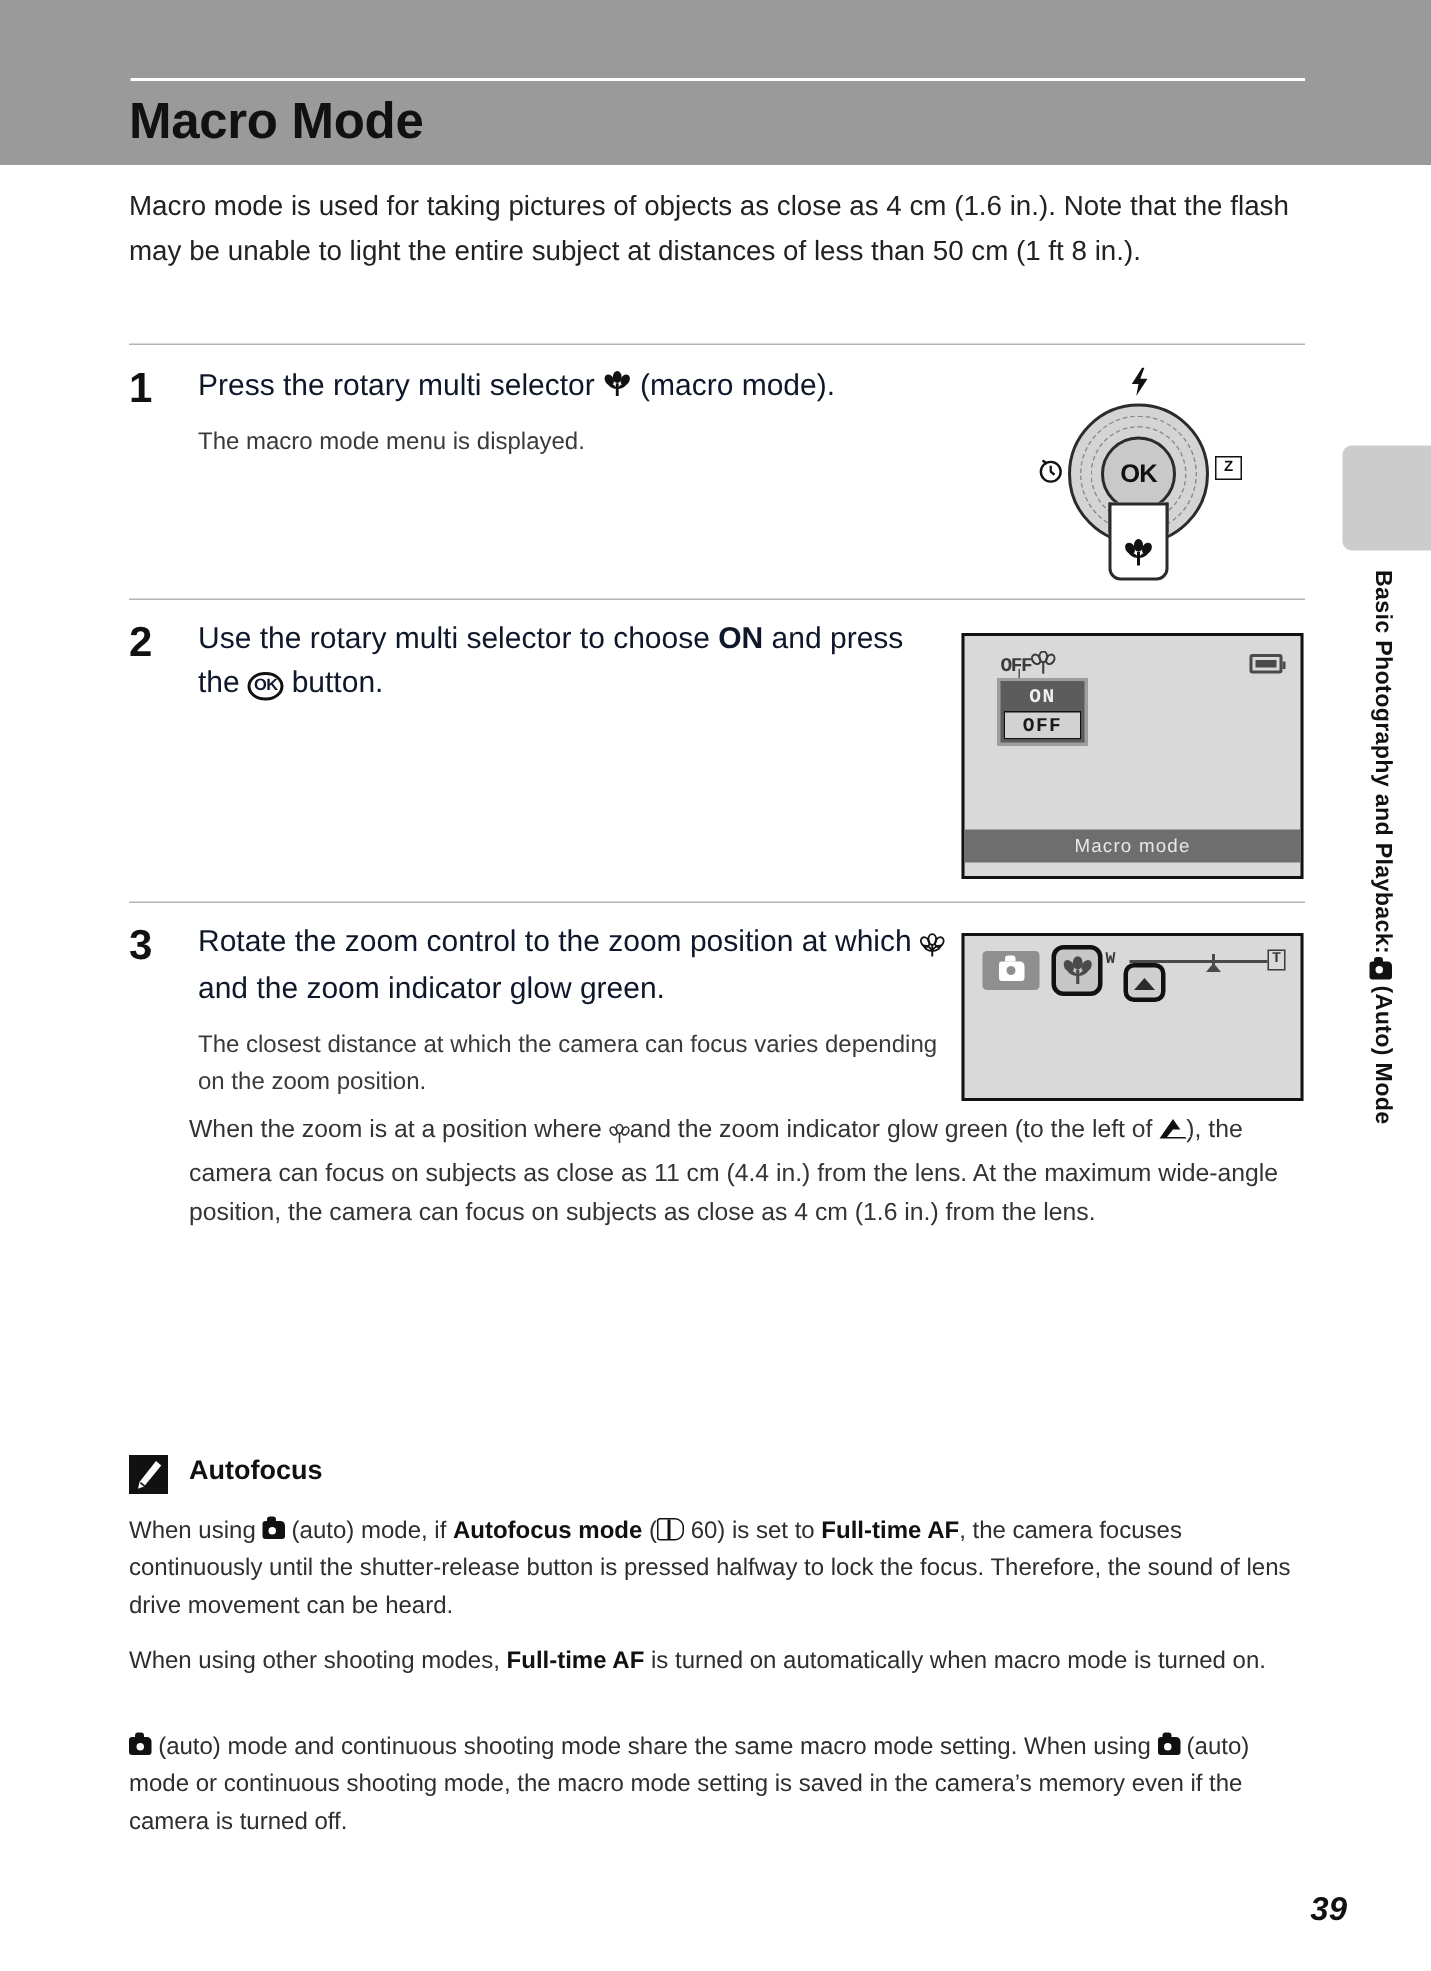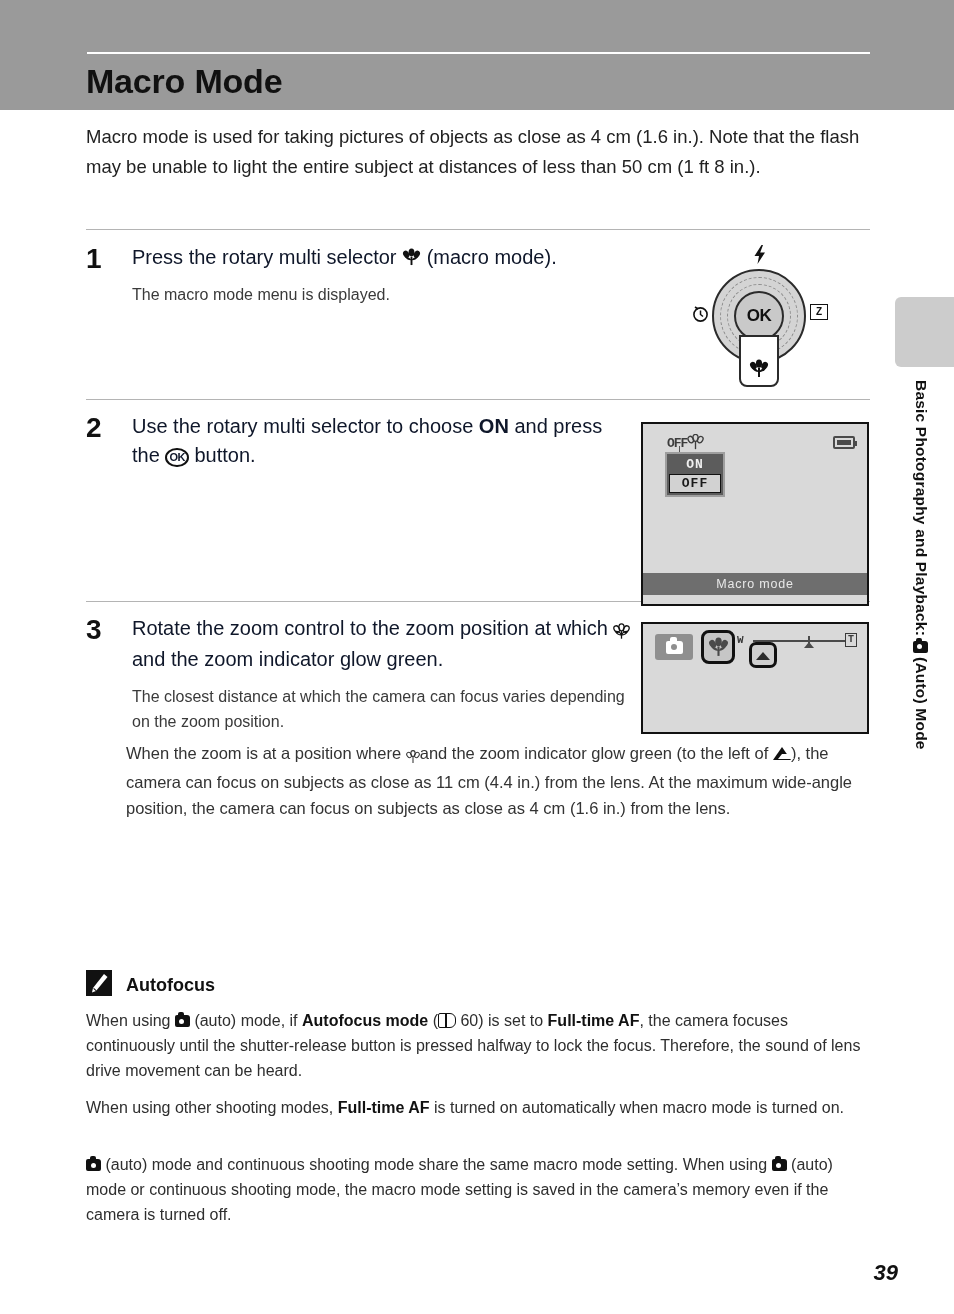--- a/index.html
+++ b/index.html
@@ -290,21 +290,21 @@
   
   svg.flower { display: block; }
 
   
   .lcd {
     position: absolute;
     background: #d9d9d9;
     border: 2px solid #111;
     box-sizing: border-box;
   }
-  #lcd2 { left: 641px; top: 422px; width: 228px; height: 184px; }
+  #lcd2 { left: 641px; top: 422px; width: 228px; height: 164px; }
   #lcd3 { left: 641px; top: 622px; width: 228px; height: 112px; }
 
   .lcd-battery {
     position: absolute;
     right: 12px; top: 12px;
     width: 22px; height: 13px;
     border: 2px solid #4a4a4a;
     border-radius: 2px;
     box-sizing: border-box;
   }
@@ -524,21 +524,21 @@
     letter-spacing: 0.2px;
     white-space: nowrap;
   }
 
   
   .note { position: absolute; left: 86px; width: 784px; }
   #note1 { top: 970px; }
   #note2 { top: 1152px; }
   .note-head {
     display: flex;
-    align-items: flex-end;
+    align-items: flex-start;
     gap: 14px;
     margin-bottom: 12px;
   }
   .note-icon {
     width: 26px; height: 26px;
     background: #111;
     position: relative;
     flex: none;
   }
   .note-icon svg { position: absolute; left: 0; top: 0; }

